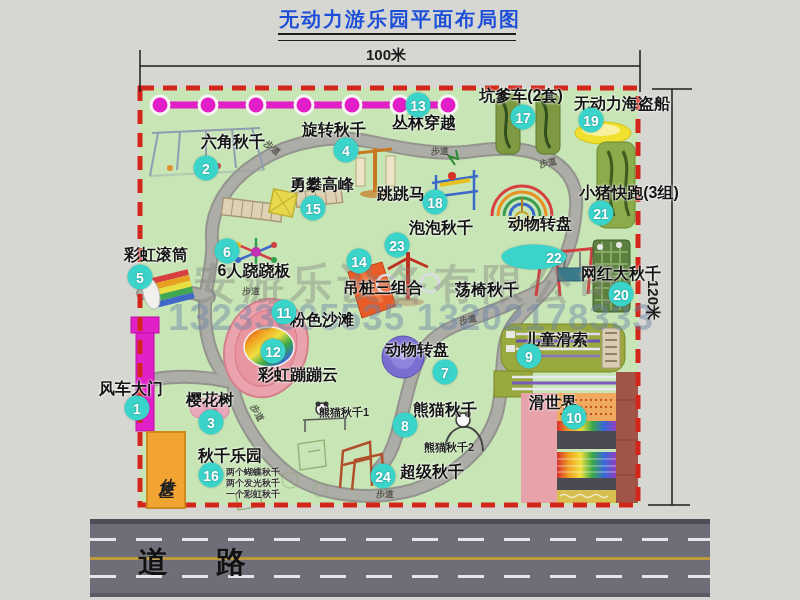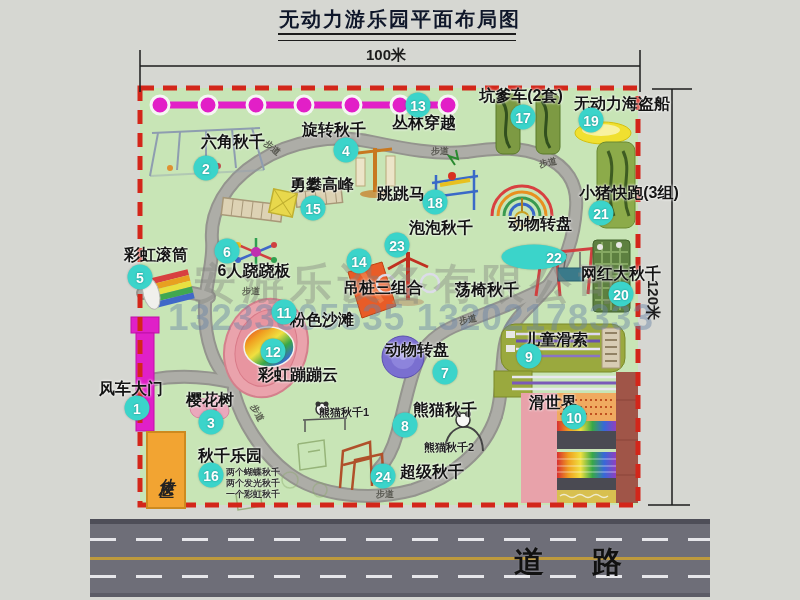--- a/index.html
+++ b/index.html
@@ -1,20 +1,20 @@
 <!DOCTYPE html>
 <html><head>
 <meta charset="utf-8">
 <style>
   html,body{margin:0;padding:0;}
   body{font-family:"Liberation Sans",sans-serif;}
   #stage{position:relative;width:800px;height:600px;background:#d6d7d2;overflow:hidden;}
   #map-svg{position:absolute;left:0;top:0;}
   .title{position:absolute;top:6px;left:0;right:0;text-align:center;
-         font-size:20px;font-weight:bold;color:#0f172a;letter-spacing:2px;}
+         font-size:20px;font-weight:bold;color:#1d4ed8;letter-spacing:2px;}
   .title-underline{position:absolute;top:33px;left:278px;width:238px;height:5px;
          border-top:2px solid #1c1c1c;border-bottom:1px solid #1c1c1c;}
   .dim-label{position:absolute;font-size:15px;color:#1c1c1c;font-weight:bold;white-space:nowrap;}
   .badge{position:absolute;width:25px;height:25px;border-radius:50%;
          background:#3bd4ca;color:#fff;font-size:14px;font-weight:bold;
          display:flex;align-items:center;justify-content:center;
          transform:translate(-50%,-50%);text-shadow:0 0 2px rgba(0,60,60,.55);
          box-shadow:0 0 2px rgba(0,0,0,.25);}
   .lbl{position:absolute;transform:translate(-50%,-50%);white-space:nowrap;
        font-size:16px;font-weight:bold;color:#141414;
@@ -35,21 +35,21 @@
   .rest-area{position:absolute;left:146px;top:431px;width:40px;height:78px;
        background:#f2a432;border:2px solid #cd8a1f;box-sizing:border-box;
        display:flex;align-items:center;justify-content:center;}
   .rest-area span{writing-mode:vertical-rl;font-size:15px;font-weight:bold;color:#222;
        font-style:italic;letter-spacing:3px;}
   .road{position:absolute;left:90px;top:519px;width:620px;height:78px;background:#6e6e78;
        border-top:5px solid #4e4e58;border-bottom:4px solid #5c5c66;box-sizing:border-box;}
   .road .dash{position:absolute;left:0;right:0;height:3px;
        background:repeating-linear-gradient(90deg,#e6e6ea 0 26px,transparent 26px 46px);}
   .road .yellow{position:absolute;left:0;right:0;height:3px;background:#bd9a3d;}
-  .road .road-text{position:absolute;left:0;right:40px;top:18px;text-align:right;
+  .road .road-text{position:absolute;left:0;right:40px;top:18px;text-align:left;
        font-size:30px;font-weight:bold;color:#111;letter-spacing:48px;text-indent:48px;
        text-shadow:0 0 2px rgba(255,255,255,.2);}
 </style>
 </head>
 <body>
 
 <div id="stage">
 
   <svg id="map-svg" width="800" height="600" viewBox="0 0 800 600">
     <defs>

